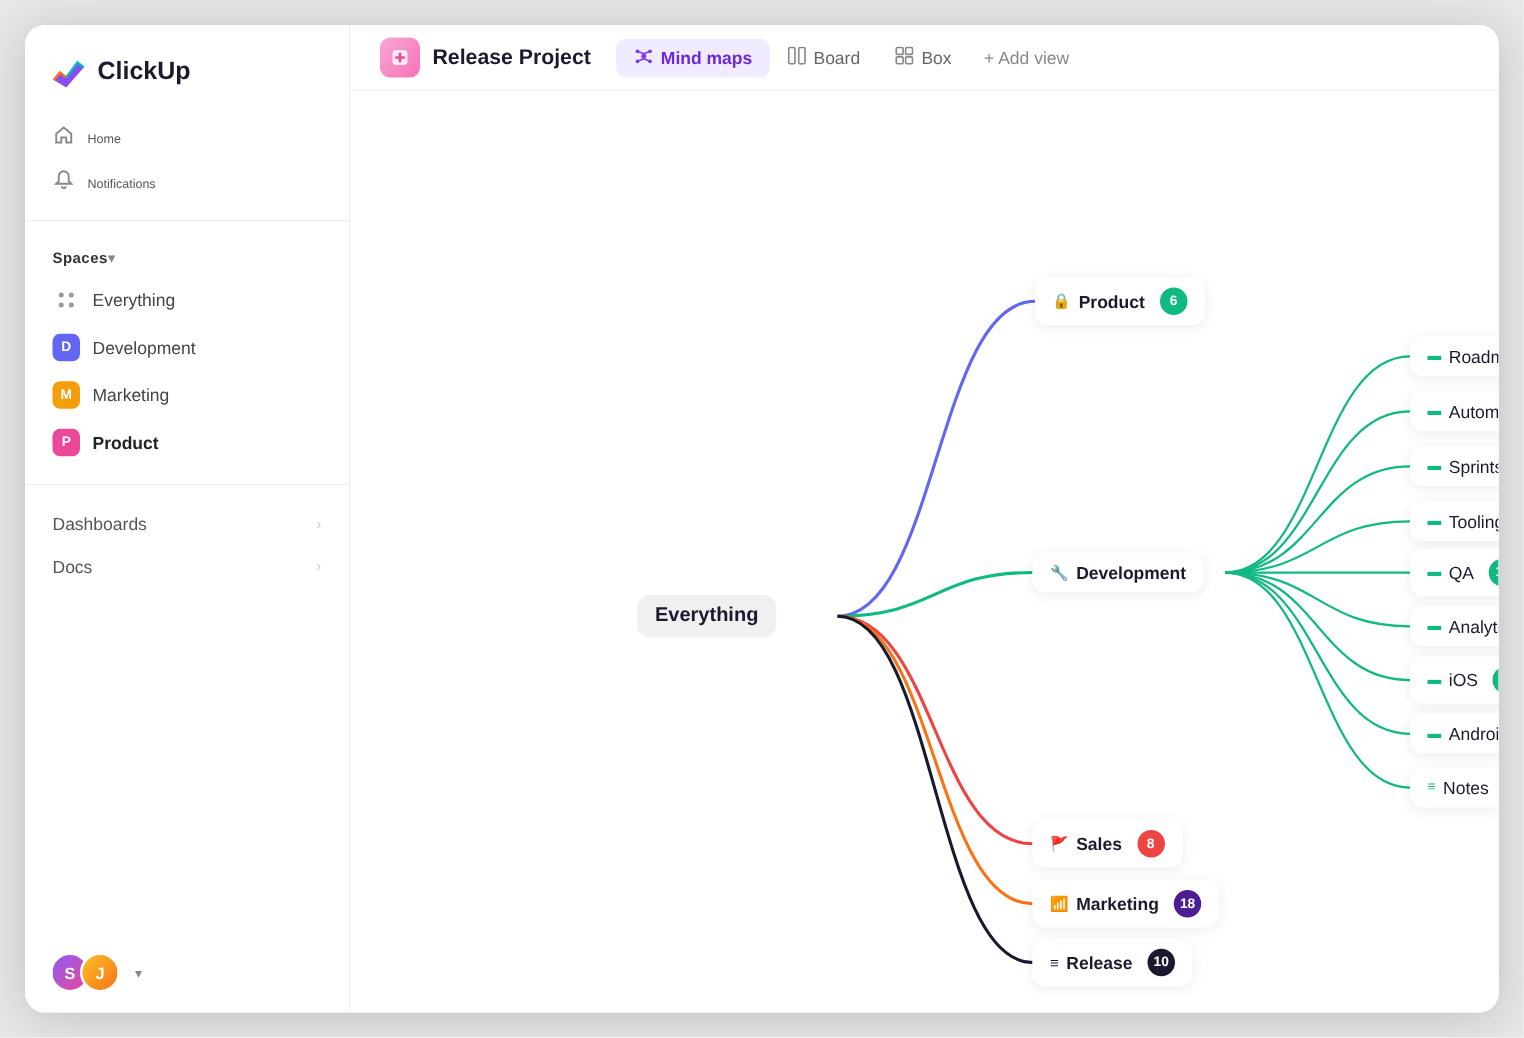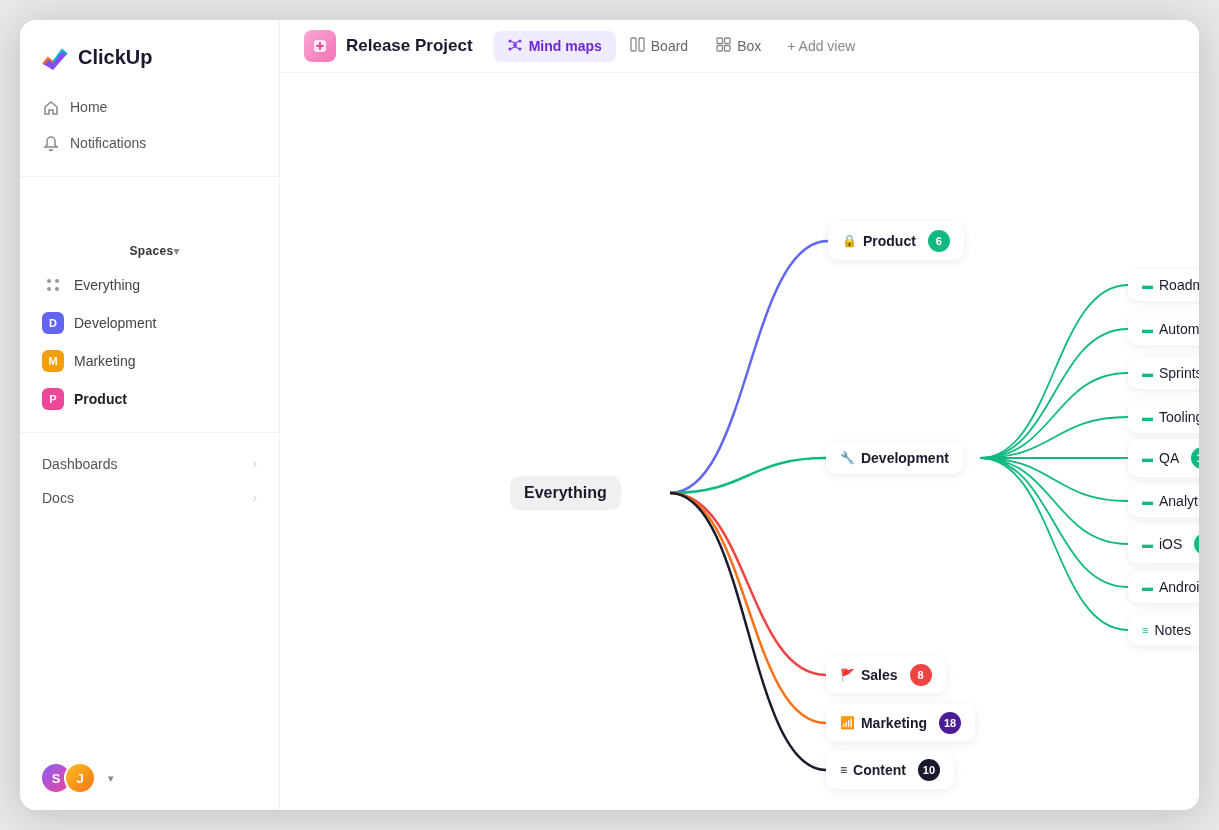--- a/index.html
+++ b/index.html
@@ -45,49 +45,48 @@
     .logo-text {
       font-size: 20px;
       font-weight: 700;
       color: #1a1a2e;
     }
     .sidebar-nav {
       padding: 0 10px;
     }
     .nav-item {
       display: flex;
-      align-items: flex-start;
+      align-items: flex-end;
       gap: 10px;
       padding: 9px 12px;
       border-radius: 8px;
       cursor: pointer;
       color: #555;
-      font-size: 14px;
+      font-size: 10px;
       transition: background 0.15s;
     }
     .nav-icon {
       width: 18px;
       height: 18px;
       display: flex;
       align-items: center;
       justify-content: center;
       color: #888;
     }
     .section-divider {
       height: 1px;
       background: #f0f0f0;
       margin: 14px 0;
     }
     .spaces-header {
       display: flex;
       align-items: center;
-      justify-content: center;
+      justify-content: flex-start;
       padding: 8px 12px 8px 22px;
       cursor: pointer;
-      margin-top: 45px;
     }
     .spaces-label {
       font-size: 12px;
       font-weight: 700;
       color: #333;
       letter-spacing: 0.03em;
     }
     .chevron-icon {
       color: #888;
       font-size: 12px;
@@ -466,21 +465,21 @@
       </div>
 
       <div class="node" style="left:546px; top:650px; transform:translateY(-50%);">
         <span style="font-size:12px;">📶</span>
         <span>Marketing</span>
         <span class="badge orange" style="margin-left:6px;">18</span>
       </div>
 
       <div class="node" style="left:546px; top:697px; transform:translateY(-50%);">
         <span style="font-size:12px;">≡</span>
-        <span>Content</span>
+        <span>Release</span>
         <span class="badge black" style="margin-left:6px;">10</span>
       </div>
 
       <div class="node" style="left:848px; top:212px; transform:translateY(-50%); font-weight:400;">
         <span style="color:#10b981;font-size:11px;">▬</span>
         <span>Roadmap</span>
 
       </div>
       <div class="node" style="left:848px; top:256px; transform:translateY(-50%); font-weight:400;">
         <span style="color:#10b981;font-size:11px;">▬</span>

